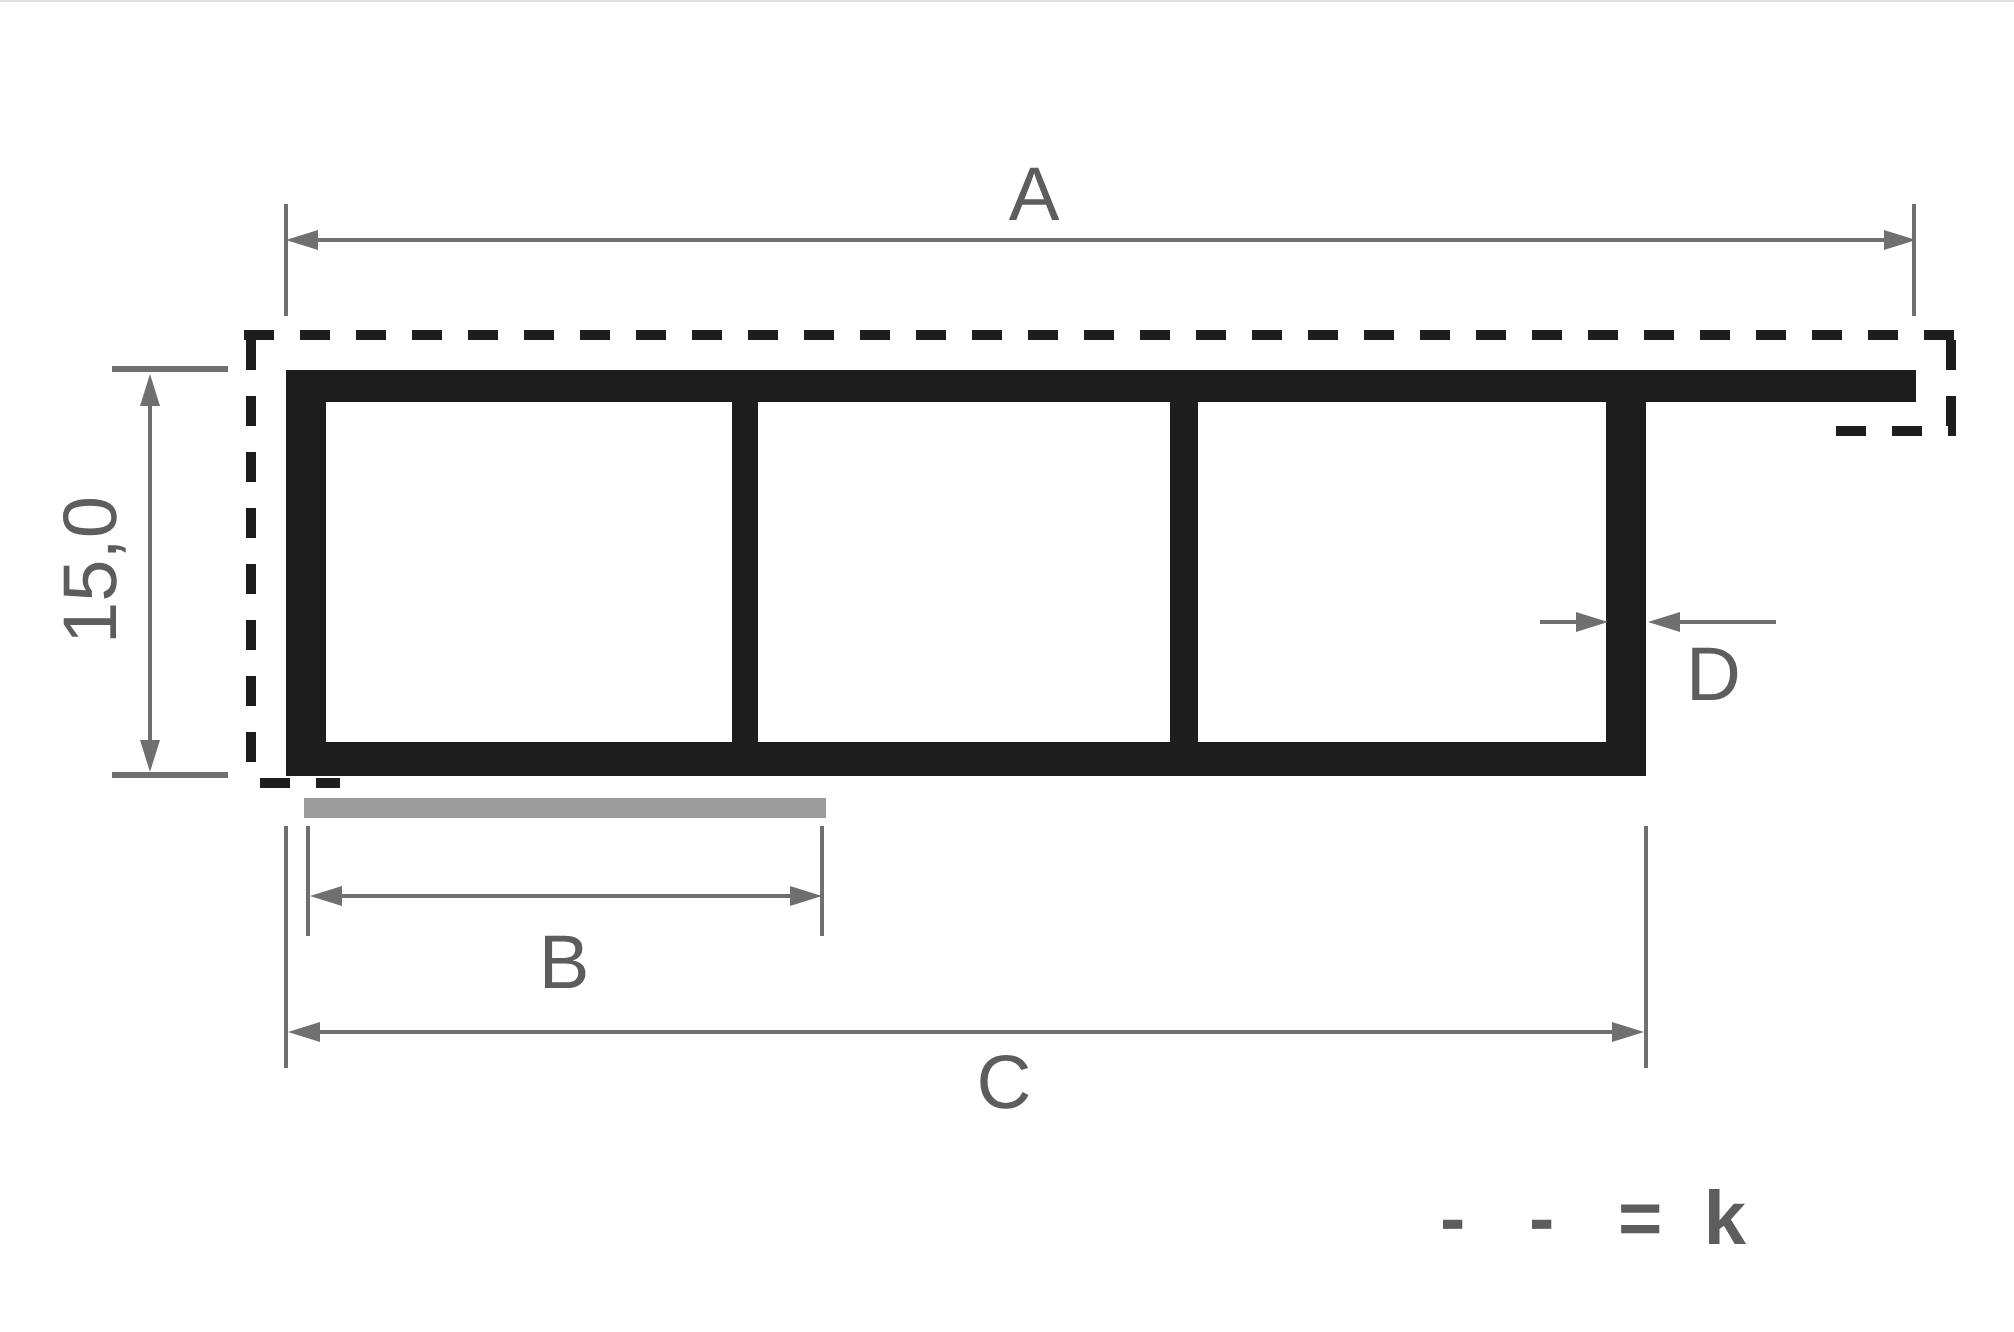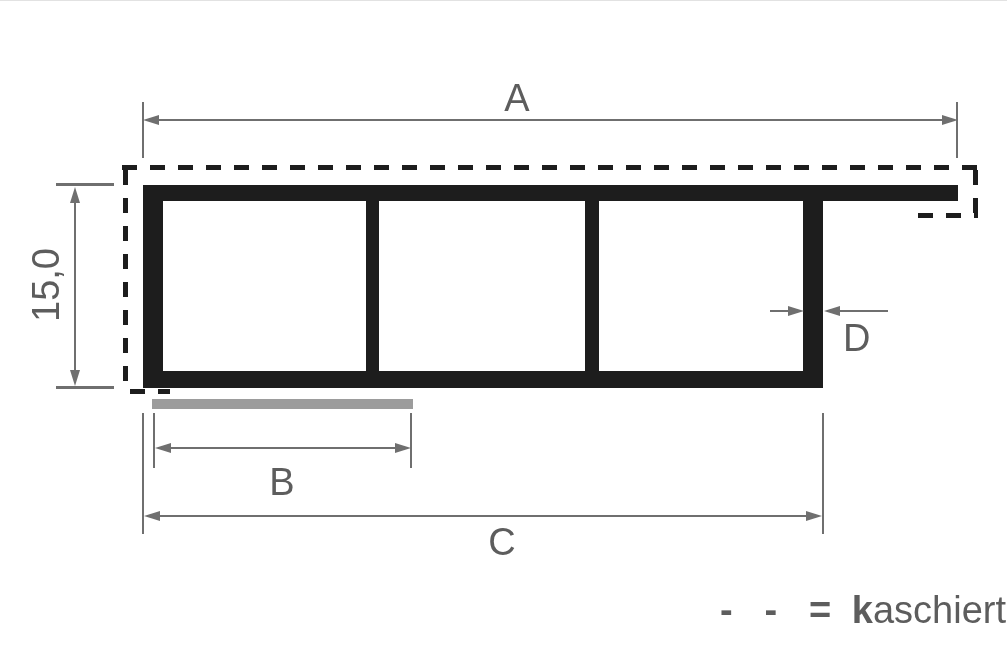--- a/index.html
+++ b/index.html
@@ -83,16 +83,15 @@
 
   <div class="abs dimline" style="left:770px;top:309px;width:20px;height:2px"></div>
   <div class="arr arr-right" style="left:788px;top:305px"></div>
   <div class="arr arr-left" style="left:824px;top:305px"></div>
   <div class="abs dimline" style="left:838px;top:309px;width:50px;height:2px"></div>
   <div class="label" style="left:843px;top:318px">D</div>
 
   <div class="legend">
     <span class="sym">- - =</span>
     <span class="bold">k</span>
-    <span>aschiert</span>
   </div>
 
 </div>
 
 </body></html>

